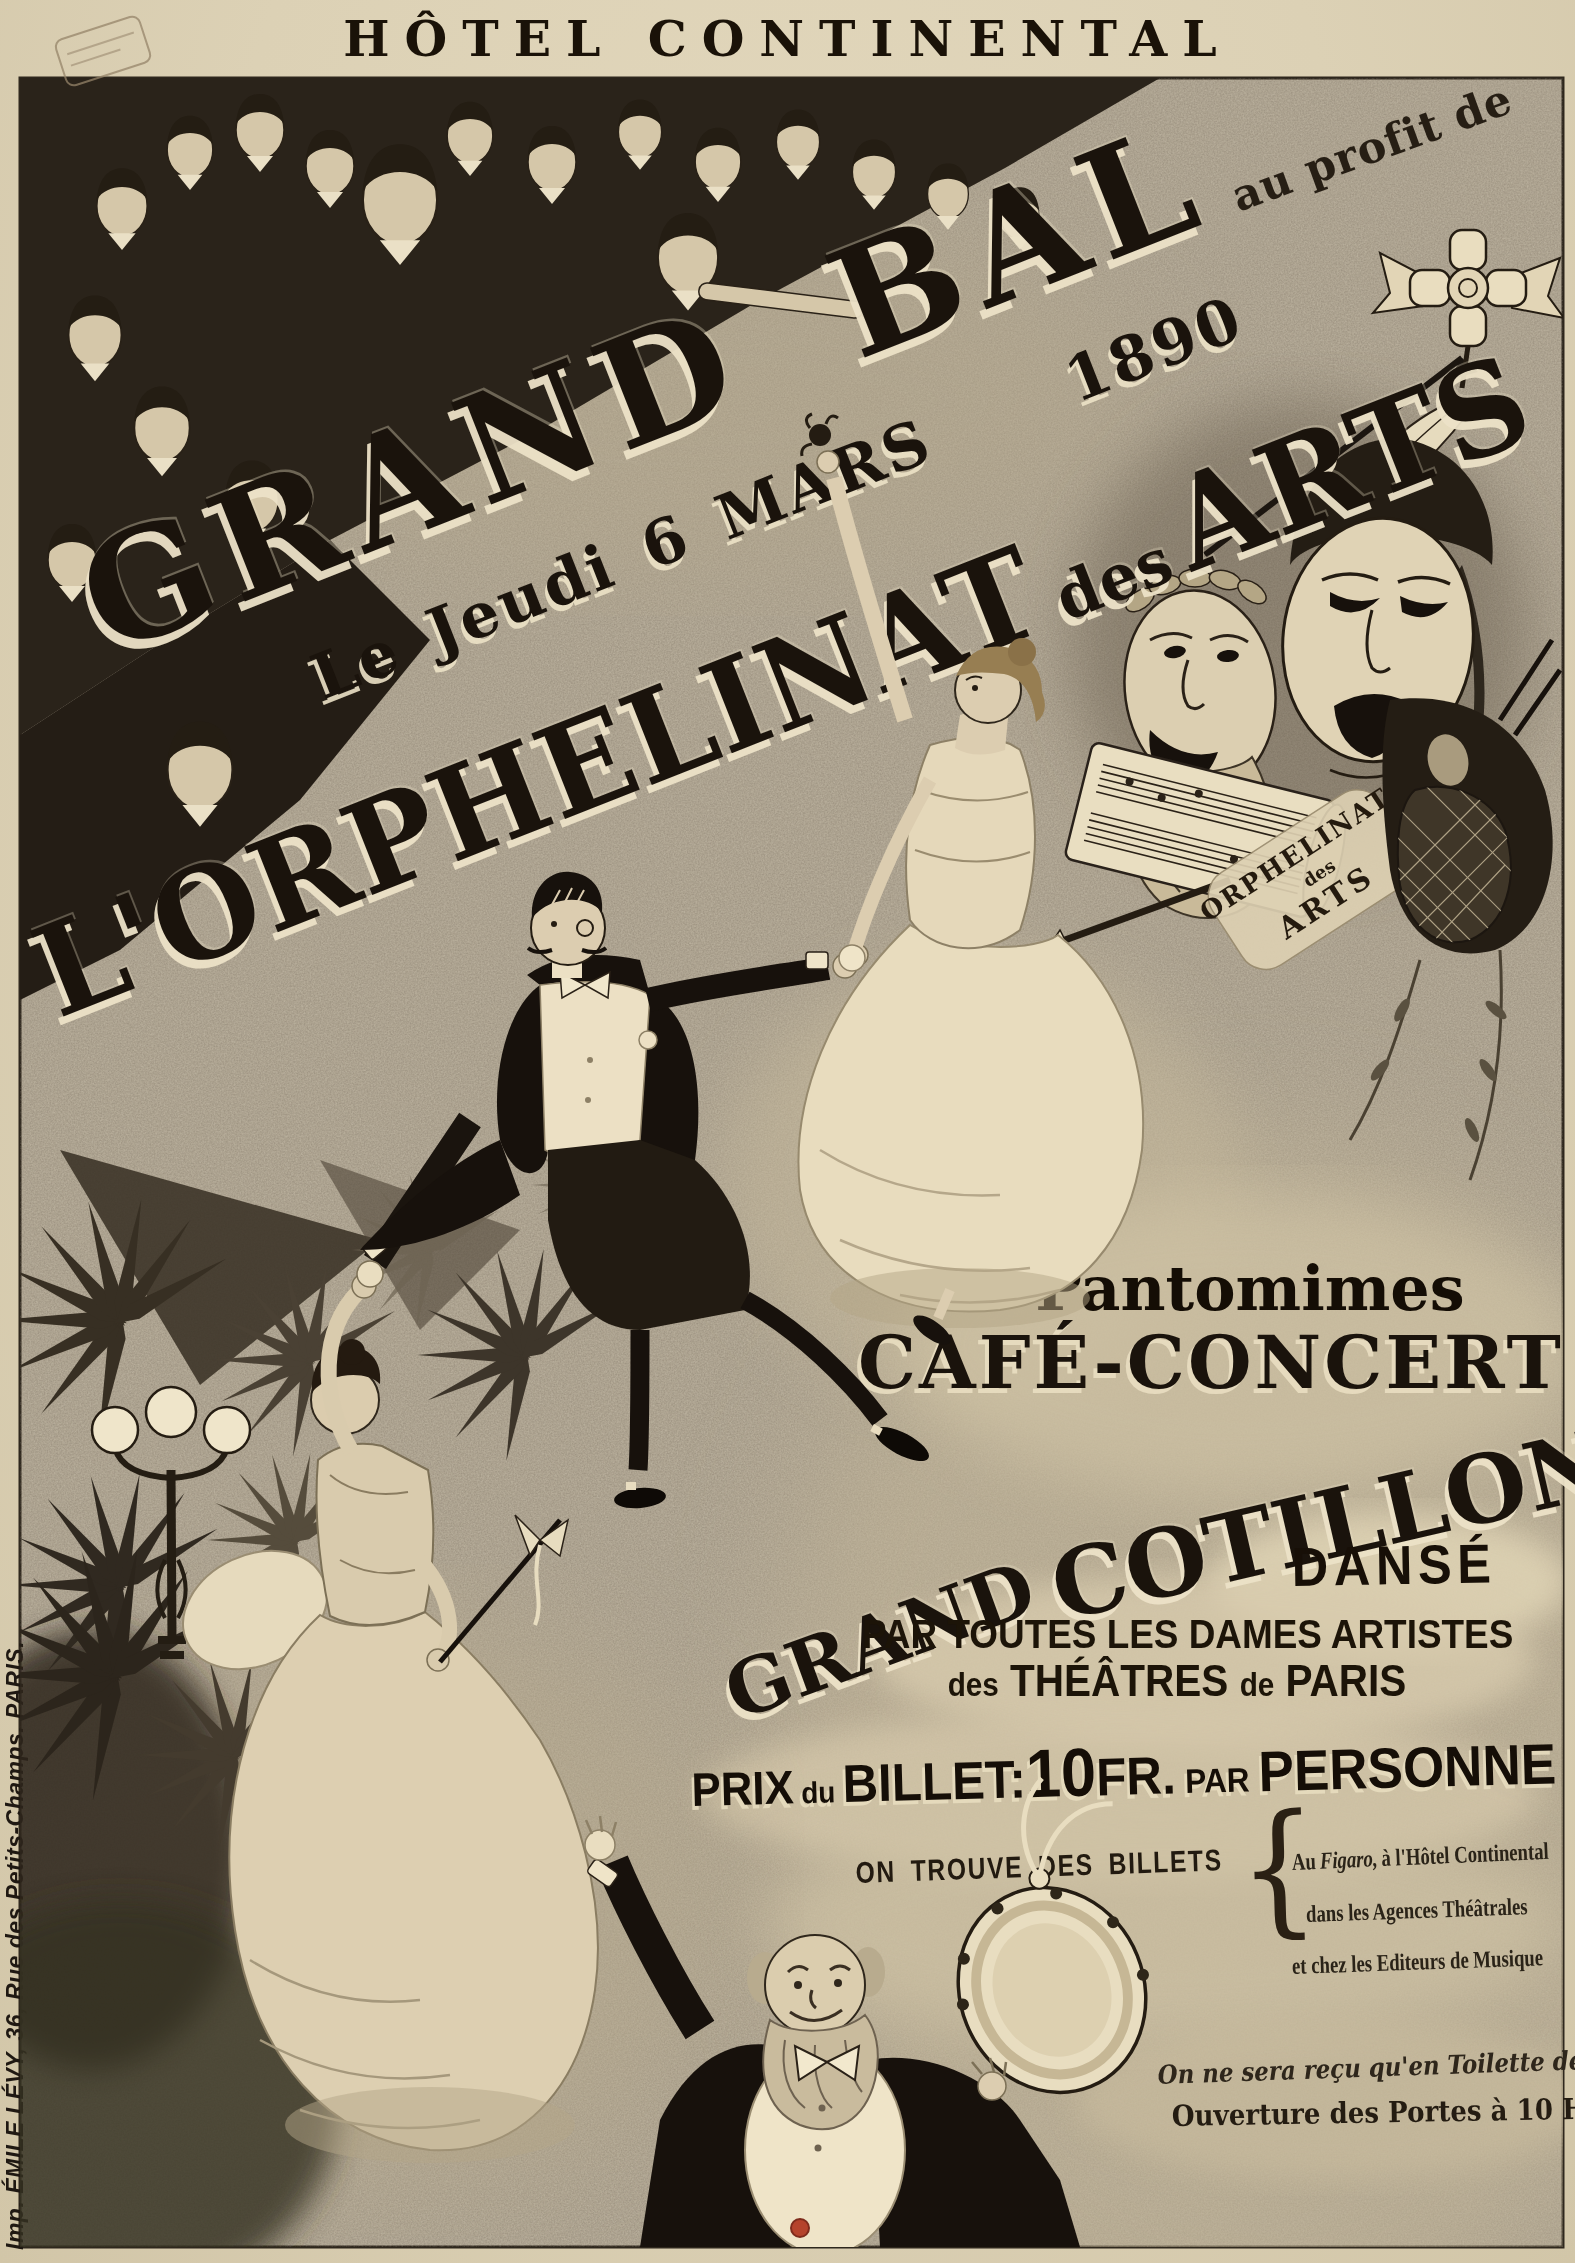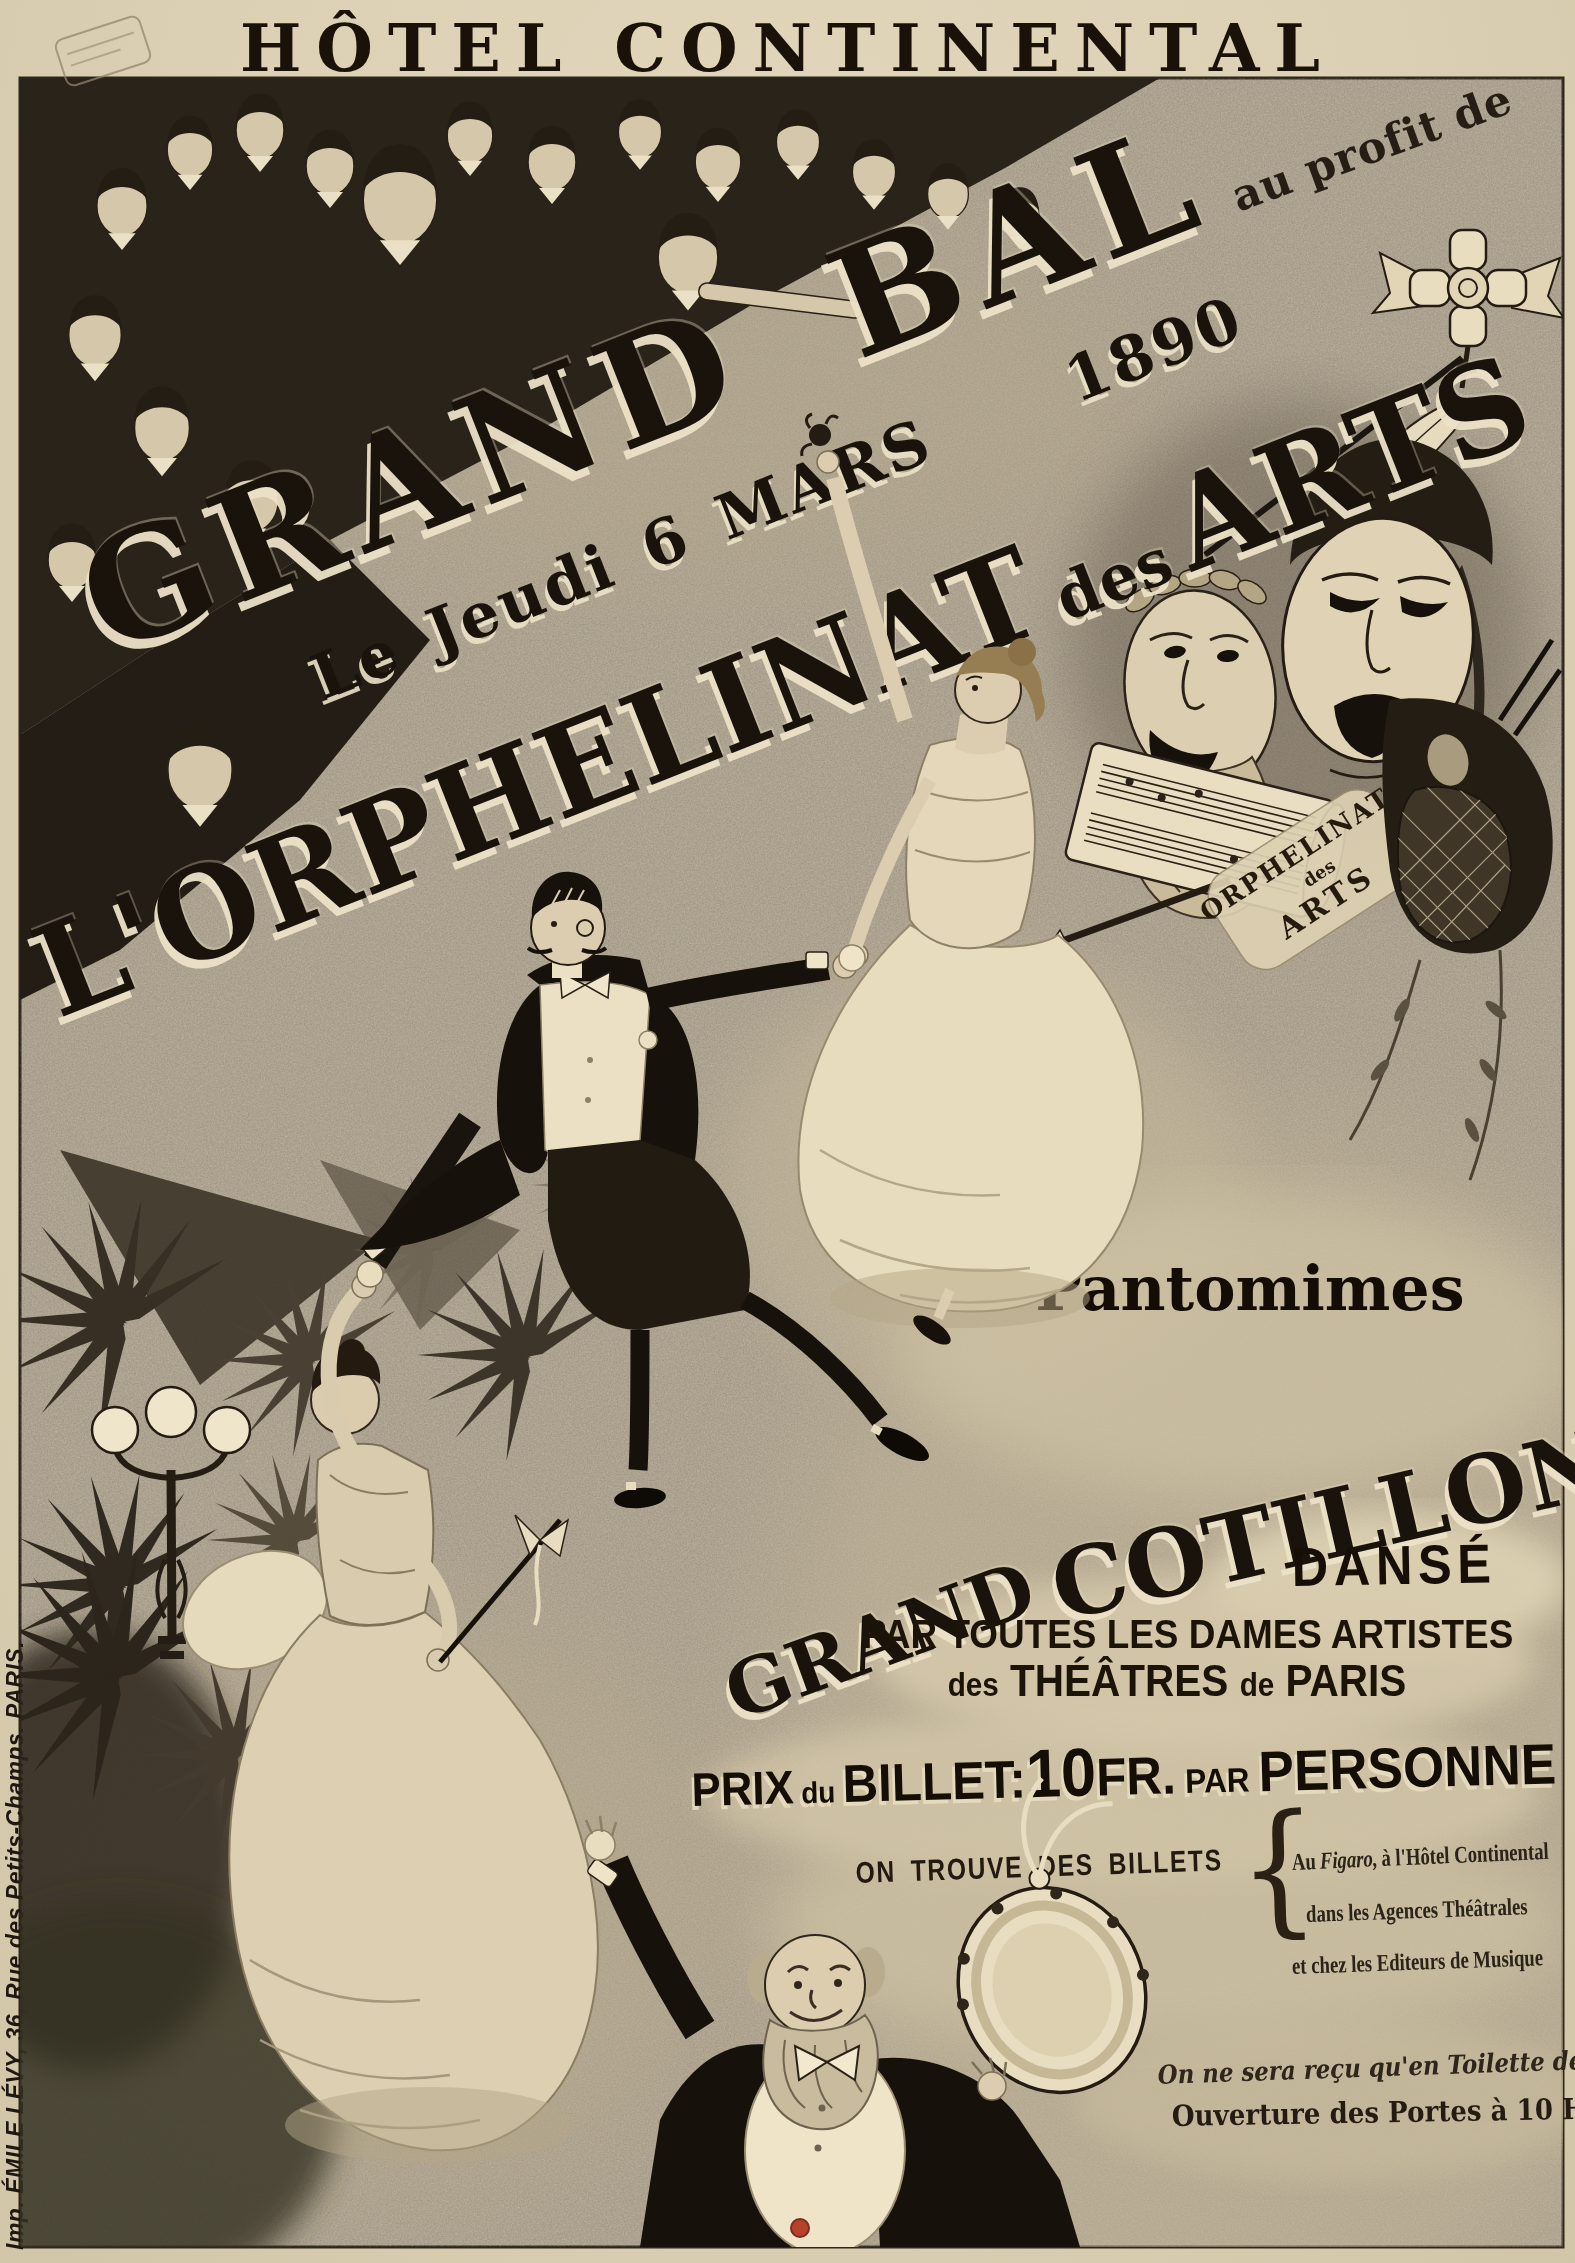--- a/index.html
+++ b/index.html
@@ -4,21 +4,21 @@
 <style>
   html,body{margin:0;padding:0;background:#8a8072;}
   .poster{position:relative;width:1575px;height:2263px;overflow:hidden;
     background:radial-gradient(ellipse at 50% 30%, #e3d8bd 0%, #dcd1b5 55%, #d2c6a8 100%);
     font-family:"DejaVu Serif", serif;}
   svg.art{position:absolute;left:0;top:0;width:1575px;height:2263px;}
   #art-bg{z-index:1;} .textlayer{z-index:2;} #art-fg{z-index:3;}
   .textlayer{position:absolute;inset:0;pointer-events:none;}
   .t{position:absolute;white-space:nowrap;line-height:1;color:#1a130c;font-weight:bold;transform-origin:0 80%;}
   .header-band{position:absolute;left:0;top:0;width:100%;height:76px;z-index:2;}
-  .header-title{position:absolute;left:0;right:0;top:10px;text-align:center;font-size:65px;font-weight:bold;
+  .header-title{position:absolute;left:0;right:0;top:10px;text-align:center;font-size:49px;font-weight:bold;
     letter-spacing:15px;color:#1a1208;}
   .t-grandbal{left:105px;top:528px;font-size:150px;letter-spacing:12px;transform:rotate(-21.5deg);
     text-shadow:-7px 8px 0 rgba(236,226,199,.95), 2px -2px 0 rgba(236,226,199,.35);}
   .t-grandbal .gap{display:inline-block;width:110px;}
   .t-date{left:322px;top:648px;font-size:62px;letter-spacing:3px;word-spacing:10px;transform:rotate(-21.5deg);
     text-shadow:-4px 5px 0 rgba(236,226,199,.9);}
   .t-date .year{margin-left:150px;}
   .t-auprofit{left:1238px;top:176px;font-size:43px;font-weight:700;letter-spacing:1px;color:#261e14;transform:rotate(-20deg);}
   .t-orphelinat{left:56px;top:912px;font-size:126px;letter-spacing:1px;transform:rotate(-21.5deg) scaleX(.96);
     text-shadow:-6px 7px 0 rgba(236,226,199,.95), 2px -2px 0 rgba(236,226,199,.3);}
@@ -256,20 +256,21 @@
       <i></i>
     </div>
 
   <div class="textlayer">
     <div class="t t-grandbal"><span>GRAND</span><span class="gap"></span><span>BAL</span></div>
     <div class="t t-date"><span>Le Jeudi 6 MARS</span><span class="year">1890</span></div>
     <div class="t t-auprofit">au profit de</div>
     <div class="t t-orphelinat"><span>L'ORPHELINAT</span><span class="small-des">des</span><span>ARTS</span></div>
 
     <div class="t t-pantomimes">Pantomimes</div>
+    <div class="t t-cafe">CAFÉ-CONCERT</div>
     <div class="t t-cotillon"><span class="grand">GRAND</span><span>COTILLON</span></div>
     <div class="t t-danse sansb">DANSÉ</div>
     <div class="t t-dames sansb">PAR TOUTES LES DAMES ARTISTES</div>
     <div class="t t-theatres sansb"><span class="lc">des</span> <span>THÉÂTRES</span> <span class="lc">de</span> <span>PARIS</span></div>
 
     <div class="t t-prix sansb">
       <span class="pz1">PRIX</span><span class="pz2">du</span><span class="pz3">BILLET:</span><span class="pz4">10</span><span class="pz3">FR.</span><span class="pz5">PAR</span><span class="pz6">PERSONNE</span>
     </div>
 
     <div class="t t-billets-intro sansb">ON TROUVE DES BILLETS</div>

